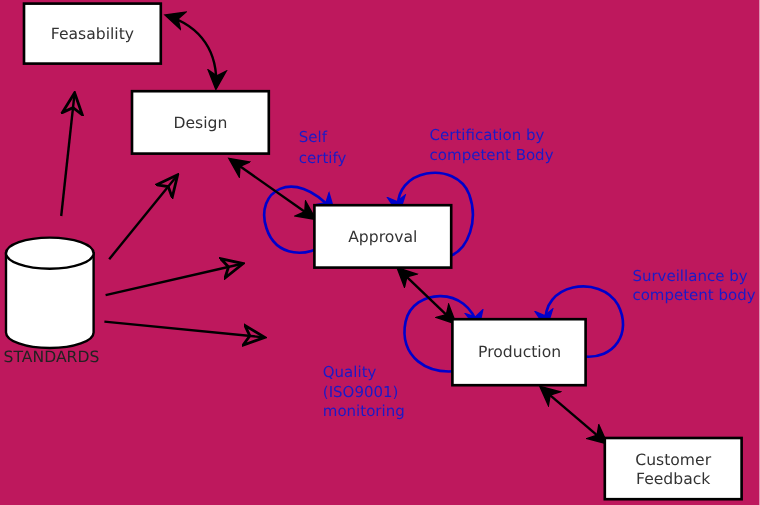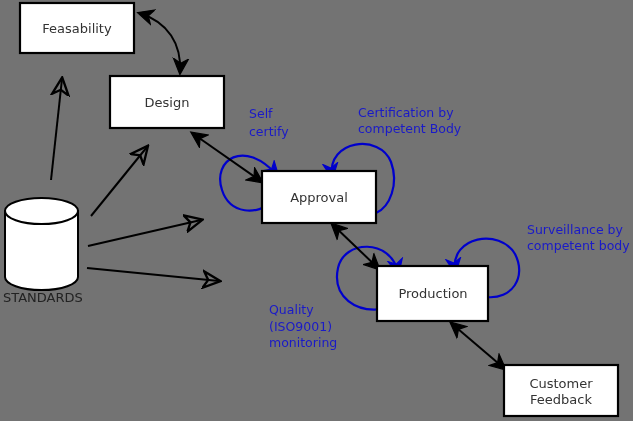--- a/index.html
+++ b/index.html
@@ -4,21 +4,21 @@
 <style>
   html, body {
     margin: 0;
     padding: 0;
     background: #ffffff;
   }
   #canvas {
     position: relative;
     width: 633px;
     height: 421px;
-    background: #737373;
+    background: #be185d;
     overflow: hidden;
     font-family: "DejaVu Sans", sans-serif;
   }
   #diagram-svg {
     position: absolute;
     left: 0;
     top: 0;
     width: 633px;
     height: 421px;
   }

